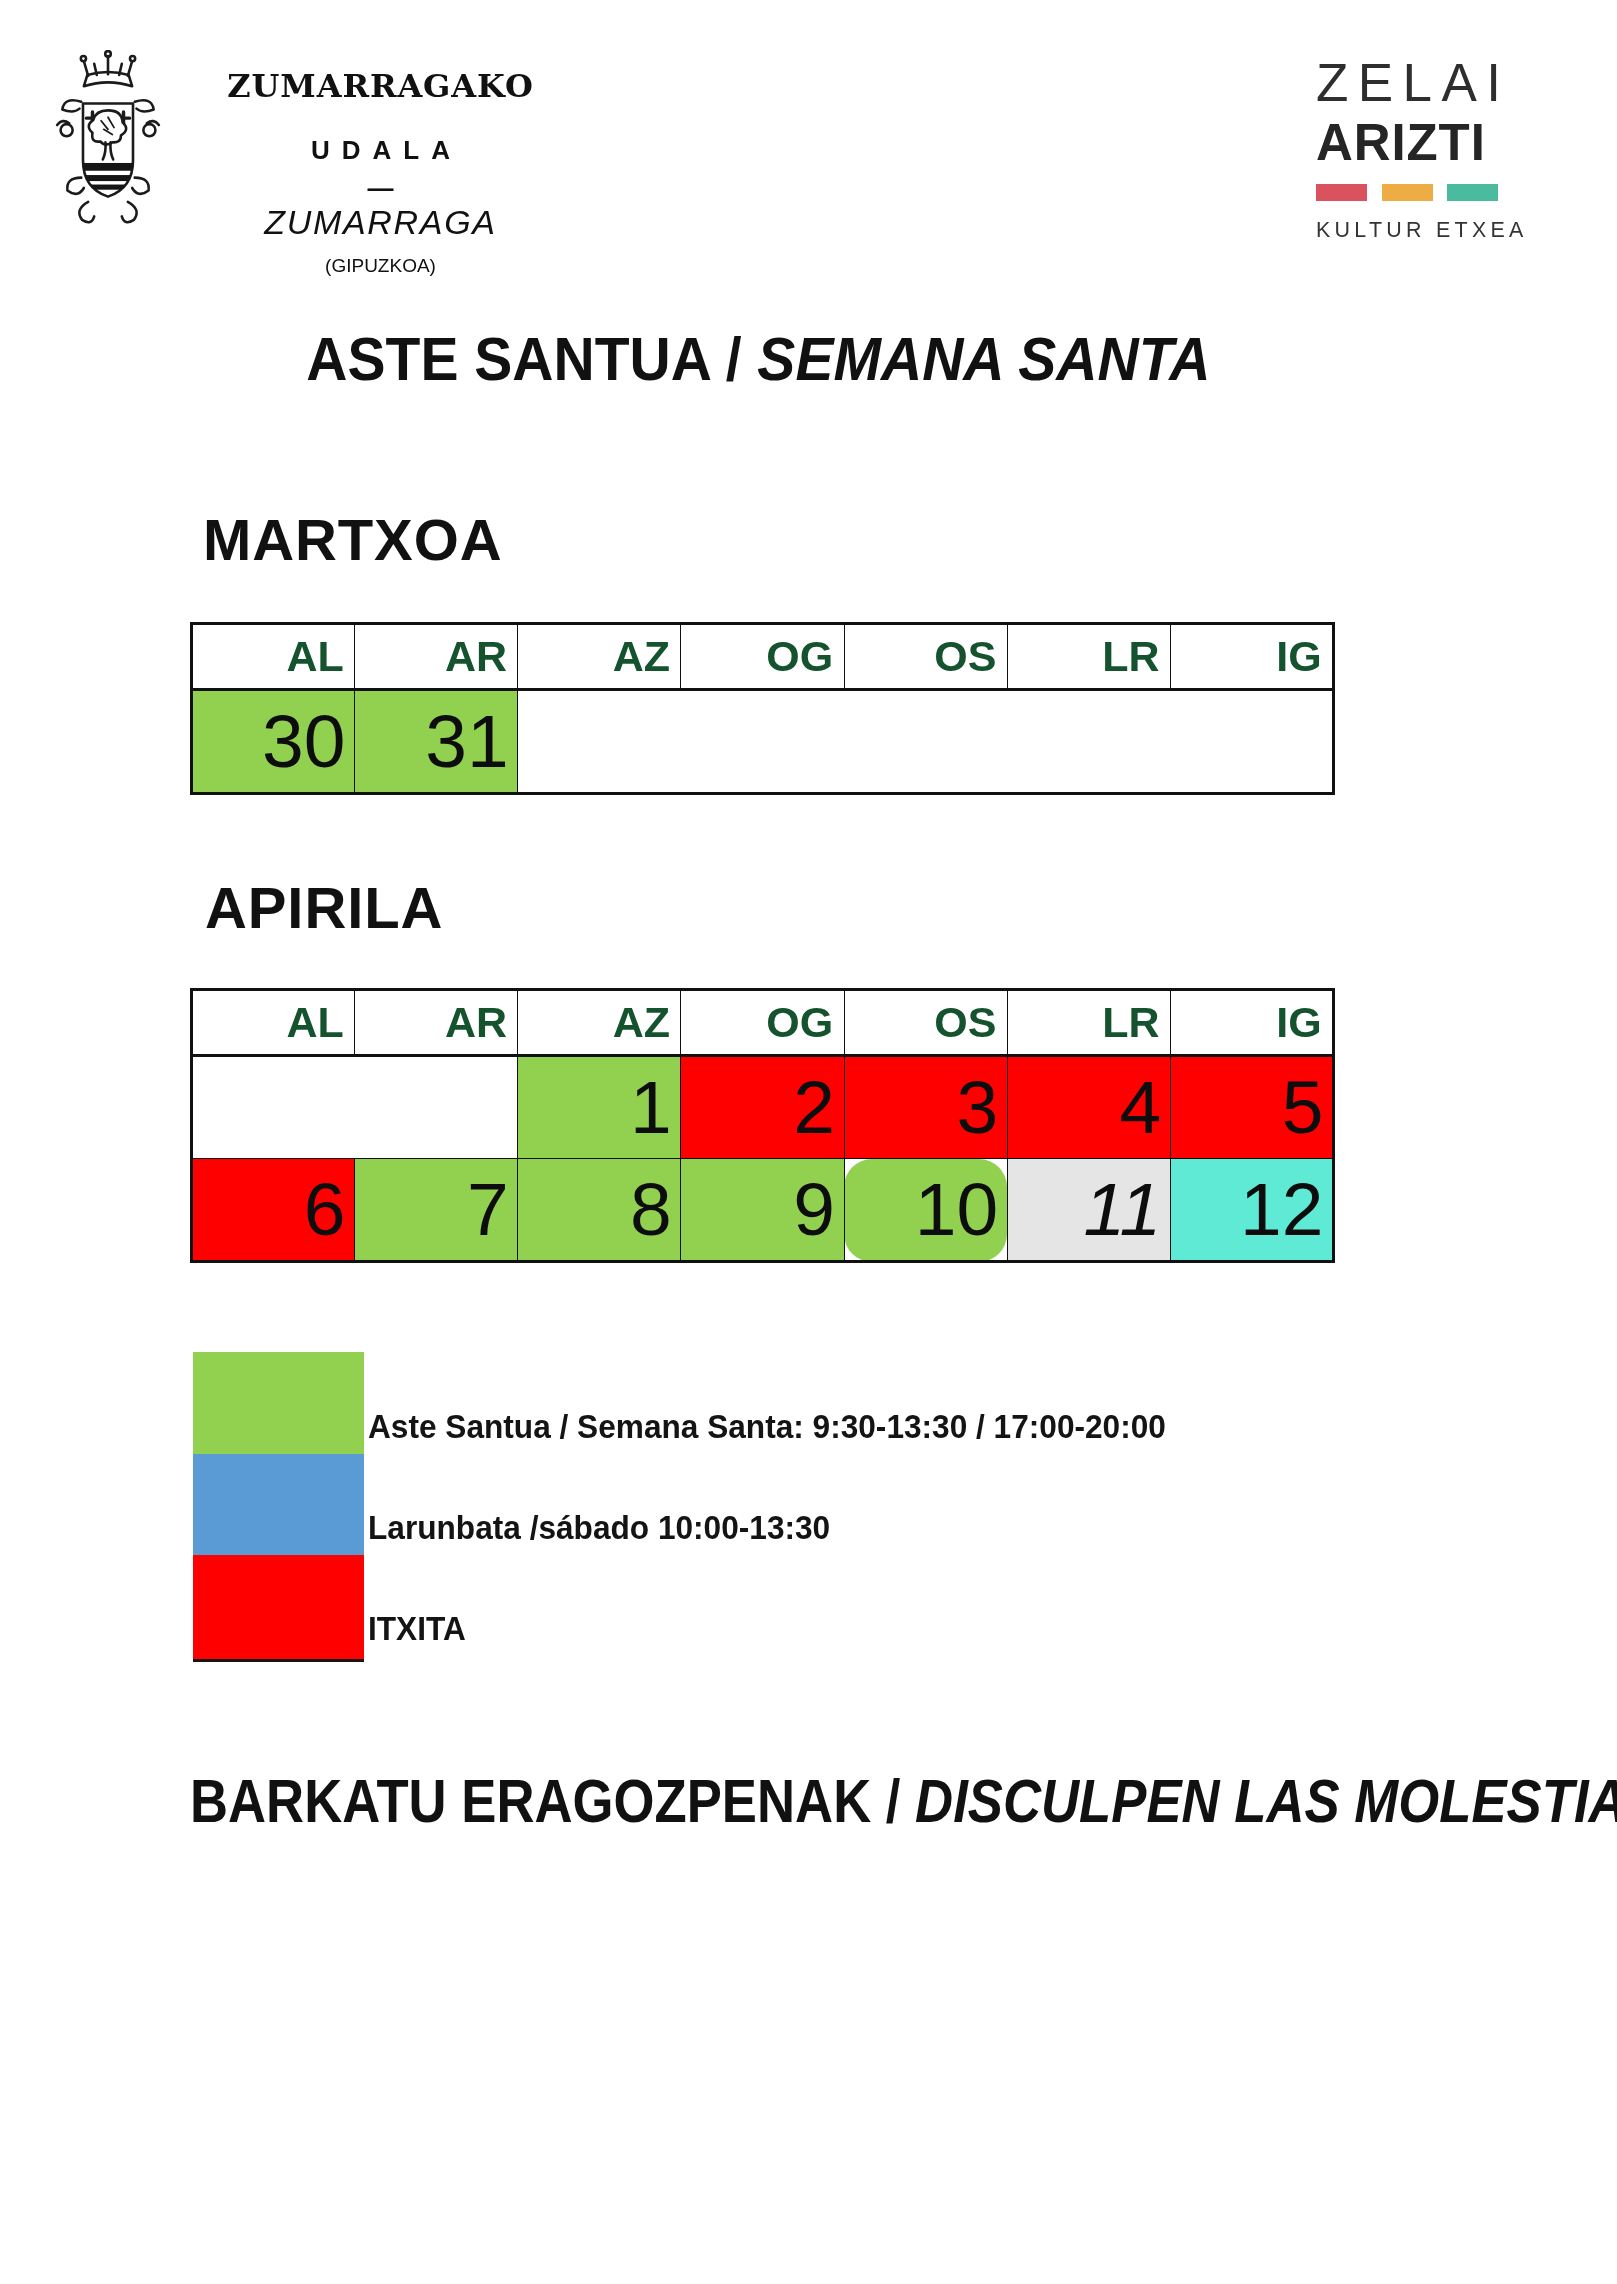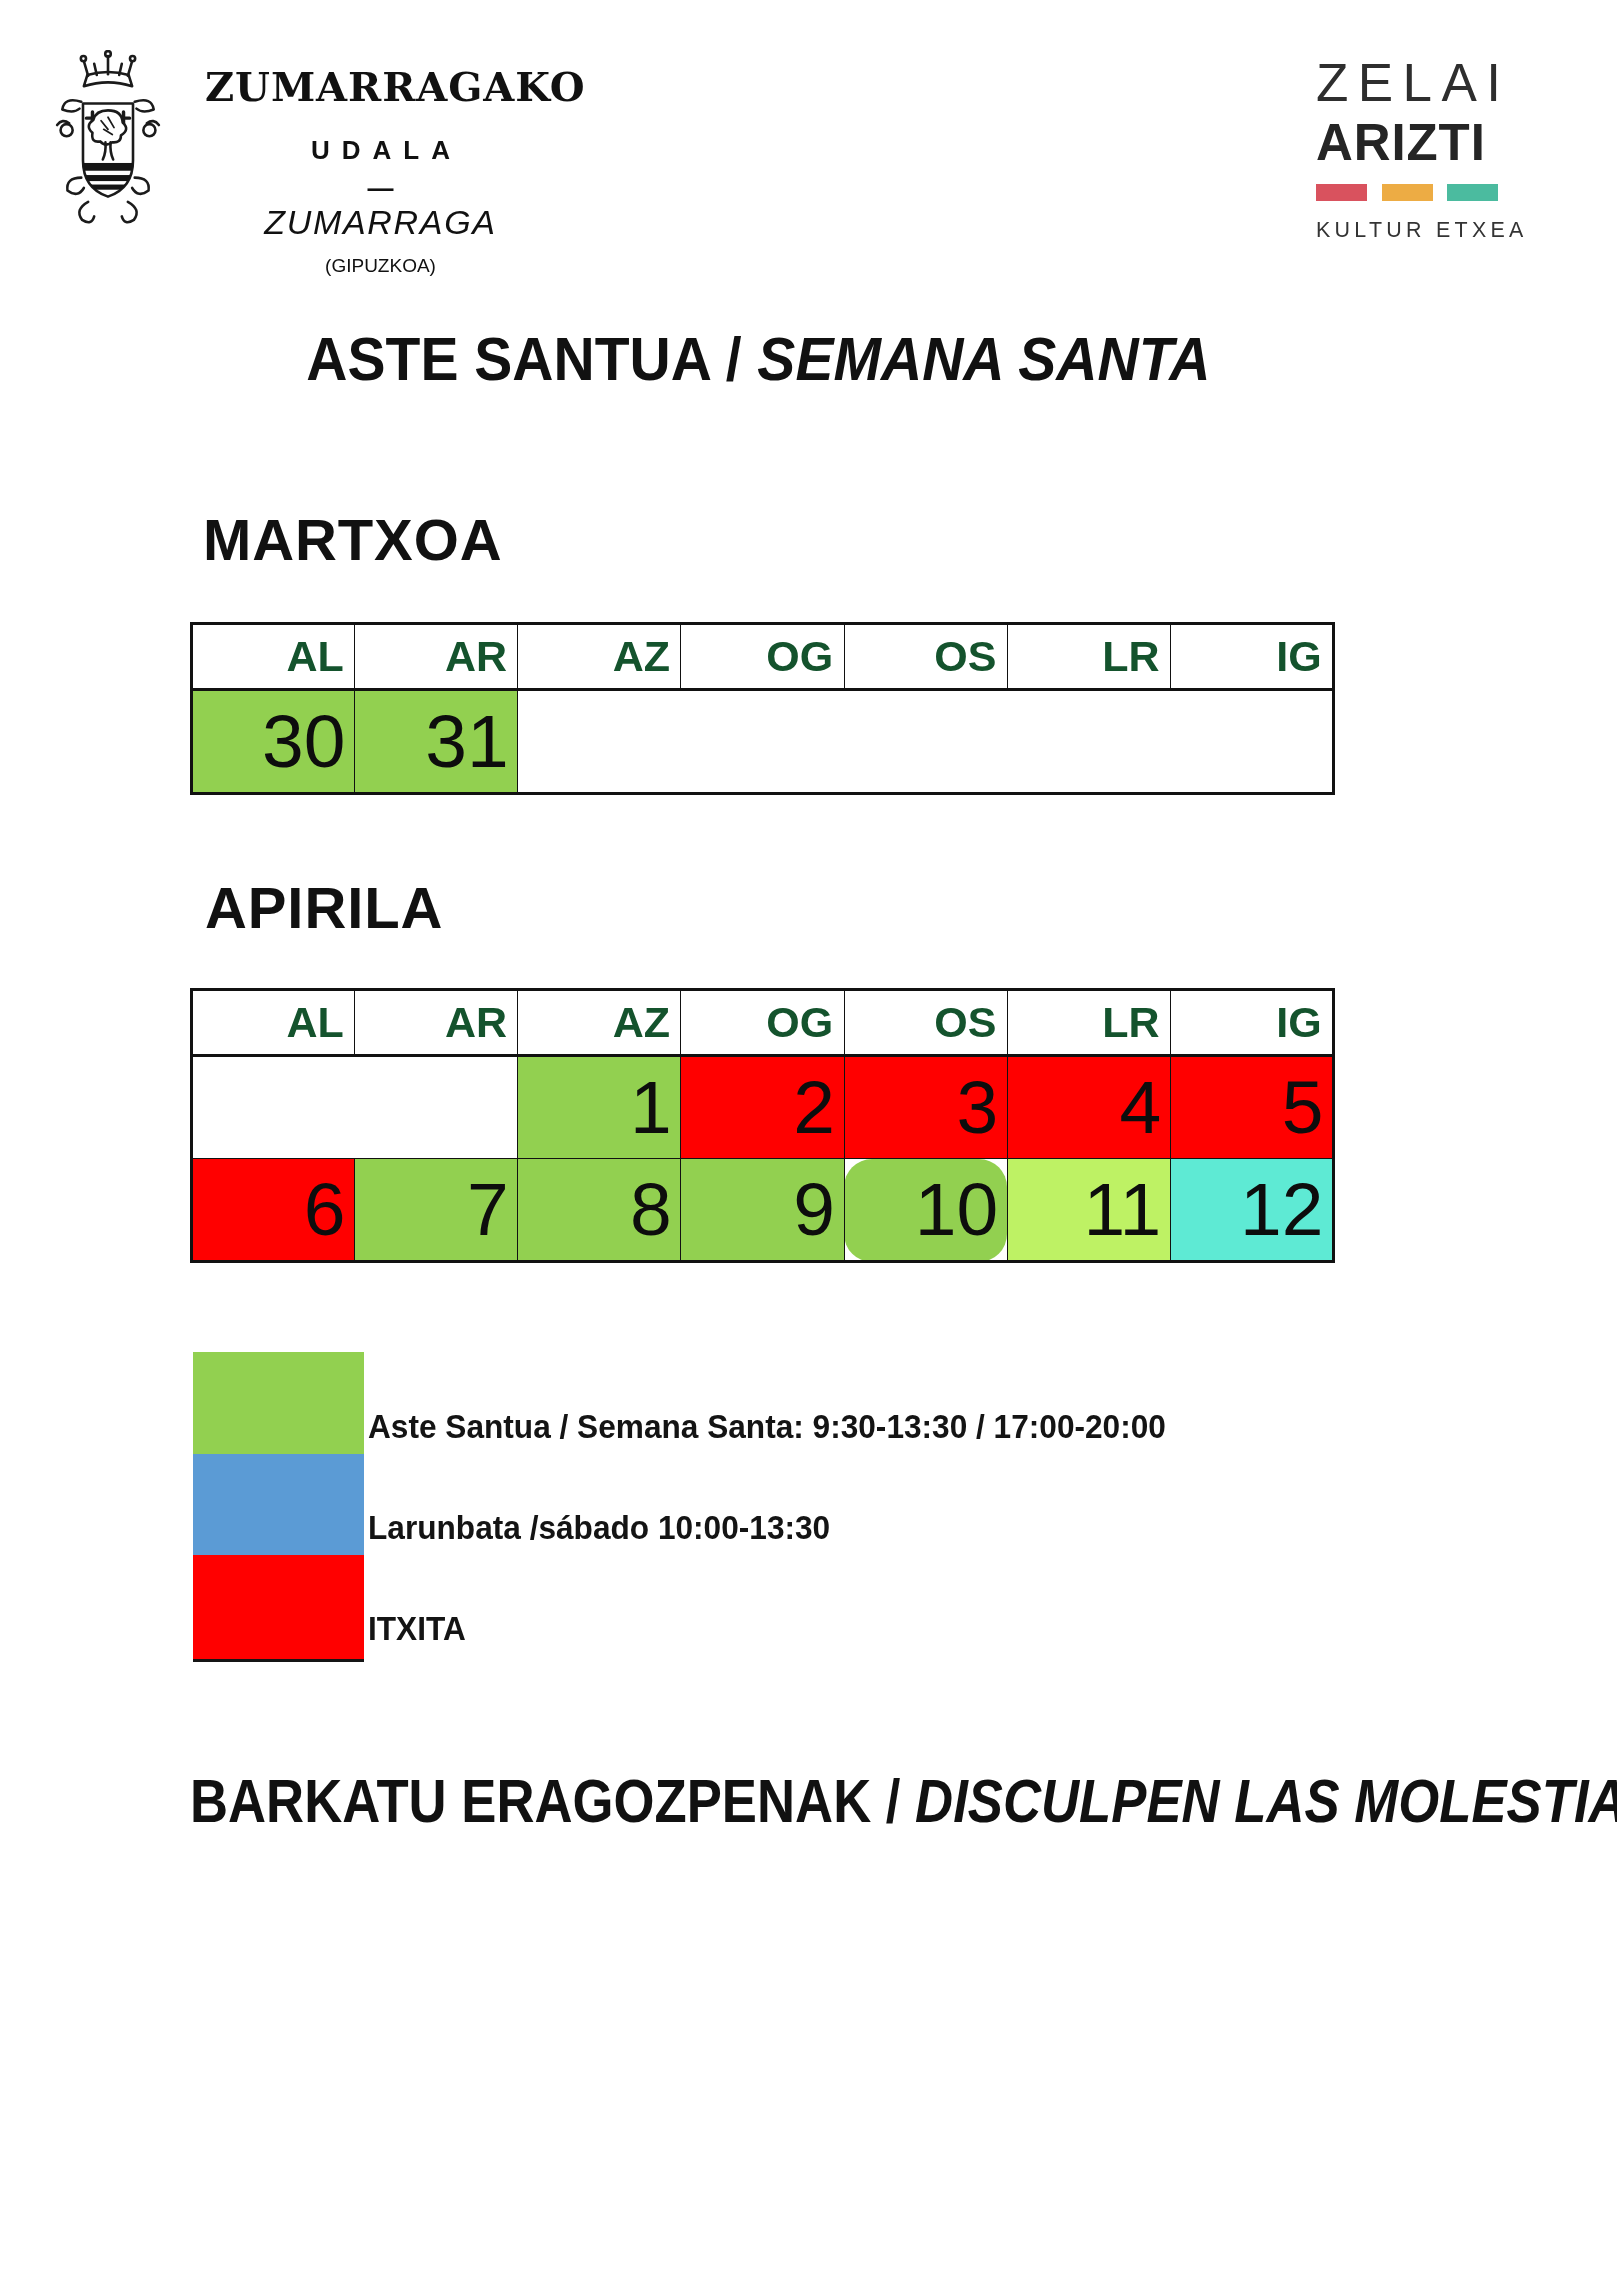--- a/index.html
+++ b/index.html
@@ -3,21 +3,21 @@
 <meta charset="utf-8">
 <style>
   html,body{margin:0;padding:0;}
   body{
     width:1617px;height:2284px;position:relative;background:#ffffff;
     font-family:"Liberation Sans",sans-serif;color:#111;overflow:hidden;
   }
   
   .coat{position:absolute;left:43px;top:50px;width:130px;height:188px;}
   .muni{position:absolute;left:205px;top:60px;width:351px;text-align:center;}
-  .muni-name{font-family:"DejaVu Serif",serif;font-weight:bold;font-size:40px;letter-spacing:0.9px;line-height:53px;}
+  .muni-name{font-family:"DejaVu Serif",serif;font-weight:bold;font-size:32px;letter-spacing:0.9px;line-height:53px;}
   .muni-udala{font-size:26px;font-weight:700;letter-spacing:12px;margin-top:22px;line-height:31px;text-indent:12px;}
   .muni-dash{font-size:26px;font-weight:700;margin-top:8.6px;line-height:26px;}
   .muni-town{font-size:34px;font-weight:400;letter-spacing:1.7px;margin-top:1px;line-height:41px;font-style:italic;}
   .muni-prov{font-size:19px;font-weight:400;margin-top:12px;line-height:22px;}
   .zelai{position:absolute;left:1316px;top:55px;width:222px;}
   .zelai-top{font-size:53px;font-weight:400;letter-spacing:9.4px;color:#2e2e2e;line-height:56px;}
   .zelai-bottom{font-size:51px;font-weight:800;letter-spacing:0.9px;color:#252525;line-height:55px;margin-top:4px;}
   .zelai-bars{display:flex;gap:14.5px;margin-top:13.7px;}
   .zelai-bar{height:17px;width:51px;}
   .zelai-sub{font-size:21.4px;font-weight:400;letter-spacing:4.3px;color:#343434;margin-top:17px;line-height:24px;}
@@ -188,21 +188,21 @@
           <td style="background: rgb(255, 0, 0);">3</td>
           <td style="background: rgb(255, 0, 0);">4</td>
           <td style="background: rgb(255, 0, 0);">5</td>
         </tr>
         <tr>
           <td style="background: rgb(255, 0, 0);">6</td>
           <td style="background: rgb(146, 208, 80);">7</td>
           <td style="background: rgb(146, 208, 80);">8</td>
           <td style="background: rgb(146, 208, 80);">9</td>
           <td style="background: rgb(146, 208, 80); border-radius: 28px;">10</td>
-          <td style="background: #bef264;">11</td>
+          <td style="background: #e5e5e5; font-style: italic;">11</td>
           <td style="background: #5eead4;">12</td>
         </tr>
       </tbody>
     </table>
   </div>
 
 <div id="legend">
     <div class="legend-block" style="height: 102px; background: rgb(146, 208, 80);"></div>
     <div class="legend-label" style="top: 55px;">Aste Santua / Semana Santa: 9:30-13:30 / 17:00-20:00</div>
     <div class="legend-block" style="height: 101px; background: rgb(91, 155, 213);"></div>

